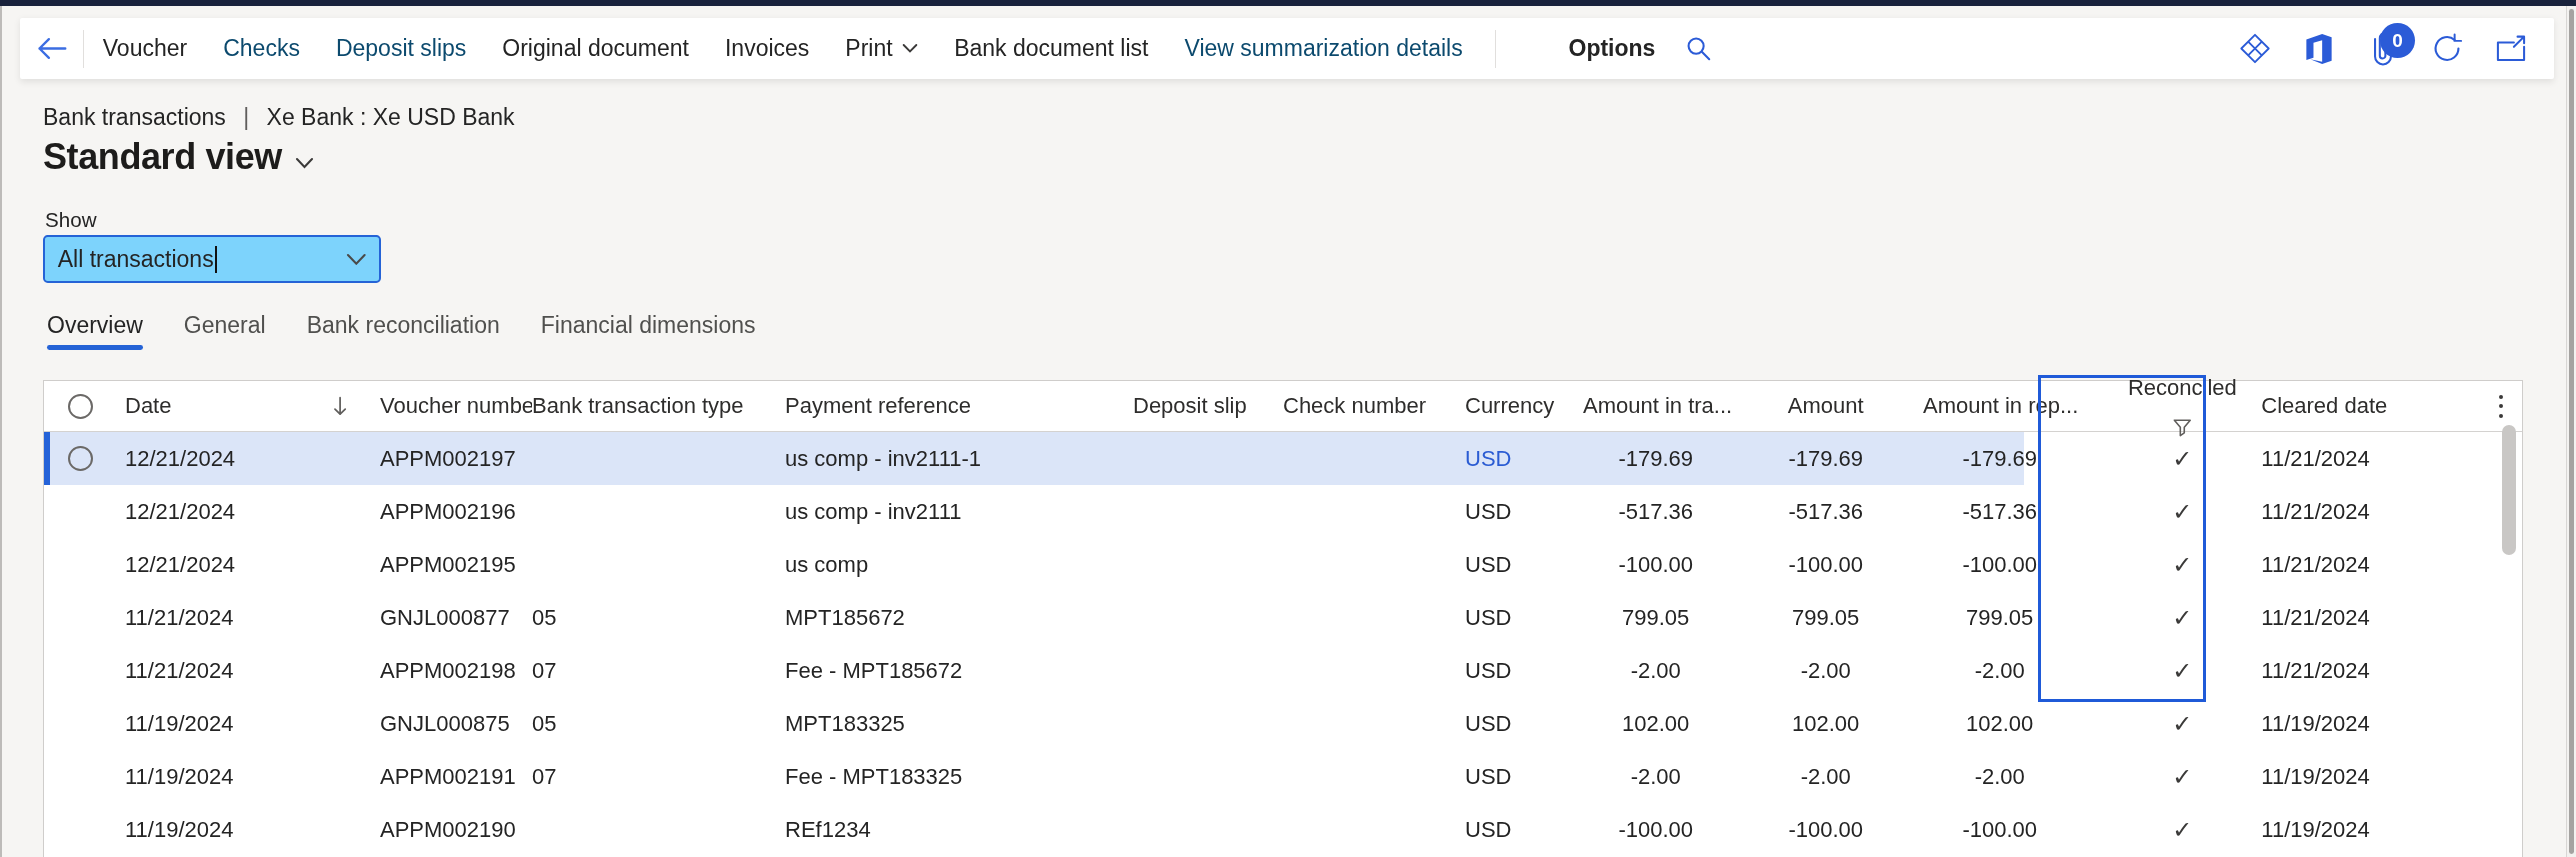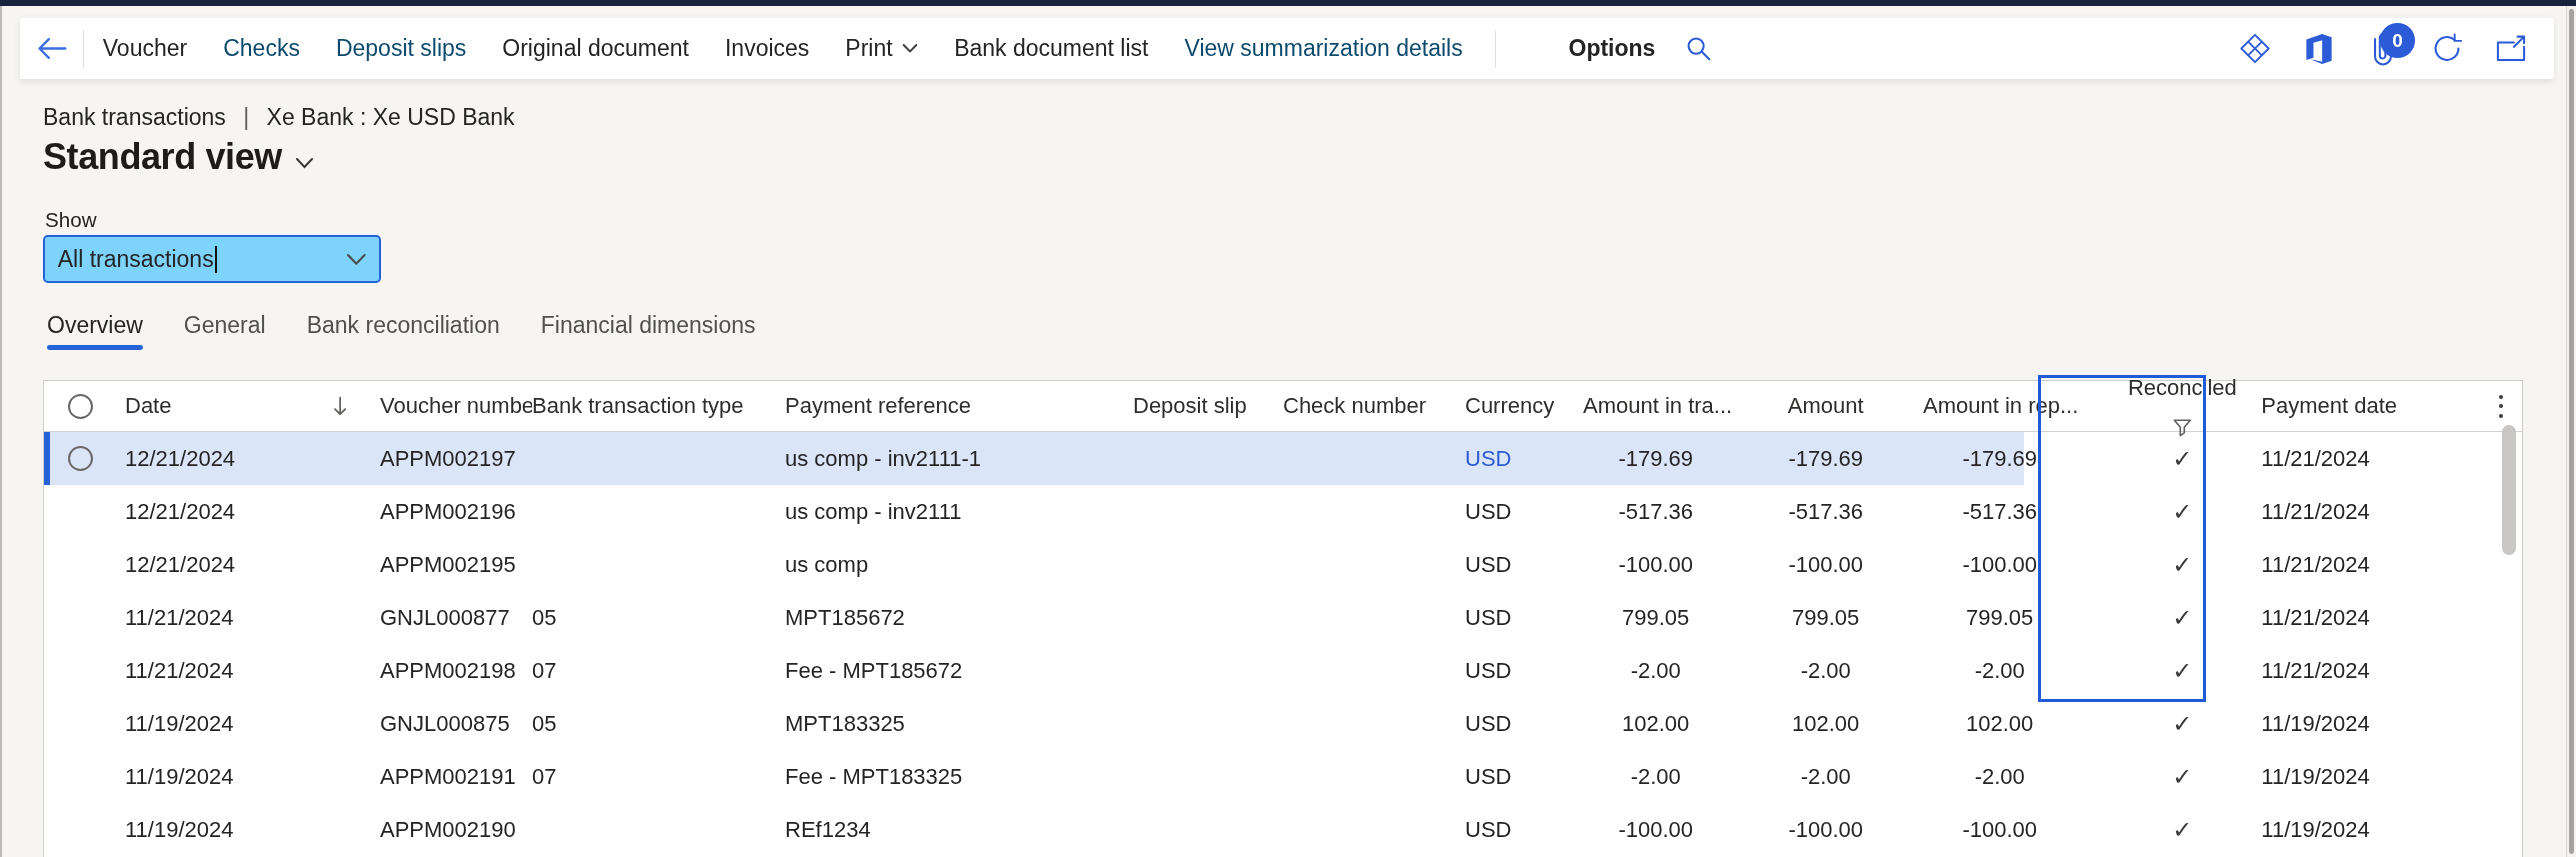--- a/index.html
+++ b/index.html
@@ -212,21 +212,21 @@
       <div class="cell num">Amount</div>
       <div class="cell num">Amount in rep...</div>
       <div class="cell c-rec">
         <span>Reconciled</span>
         <span>
           <svg width="20.6" height="20.6" viewBox="0 0 26 26" fill="none" stroke="#605e5c" stroke-width="2" stroke-linejoin="round">
               <path d="M3 4h20l-7.5 9v7l-5 3.5V13z"></path>
             </svg>
         </span>
       </div>
-      <div class="cell c-clr">Payment date</div>
+      <div class="cell c-clr">Cleared date</div>
       <div class="dots">
           <i></i>
           <i></i>
           <i></i>
         </div>
     </div>
     <div>
         <div class="row sel">
     <div class="cell c-radio">
             <span class="radio"></span>

